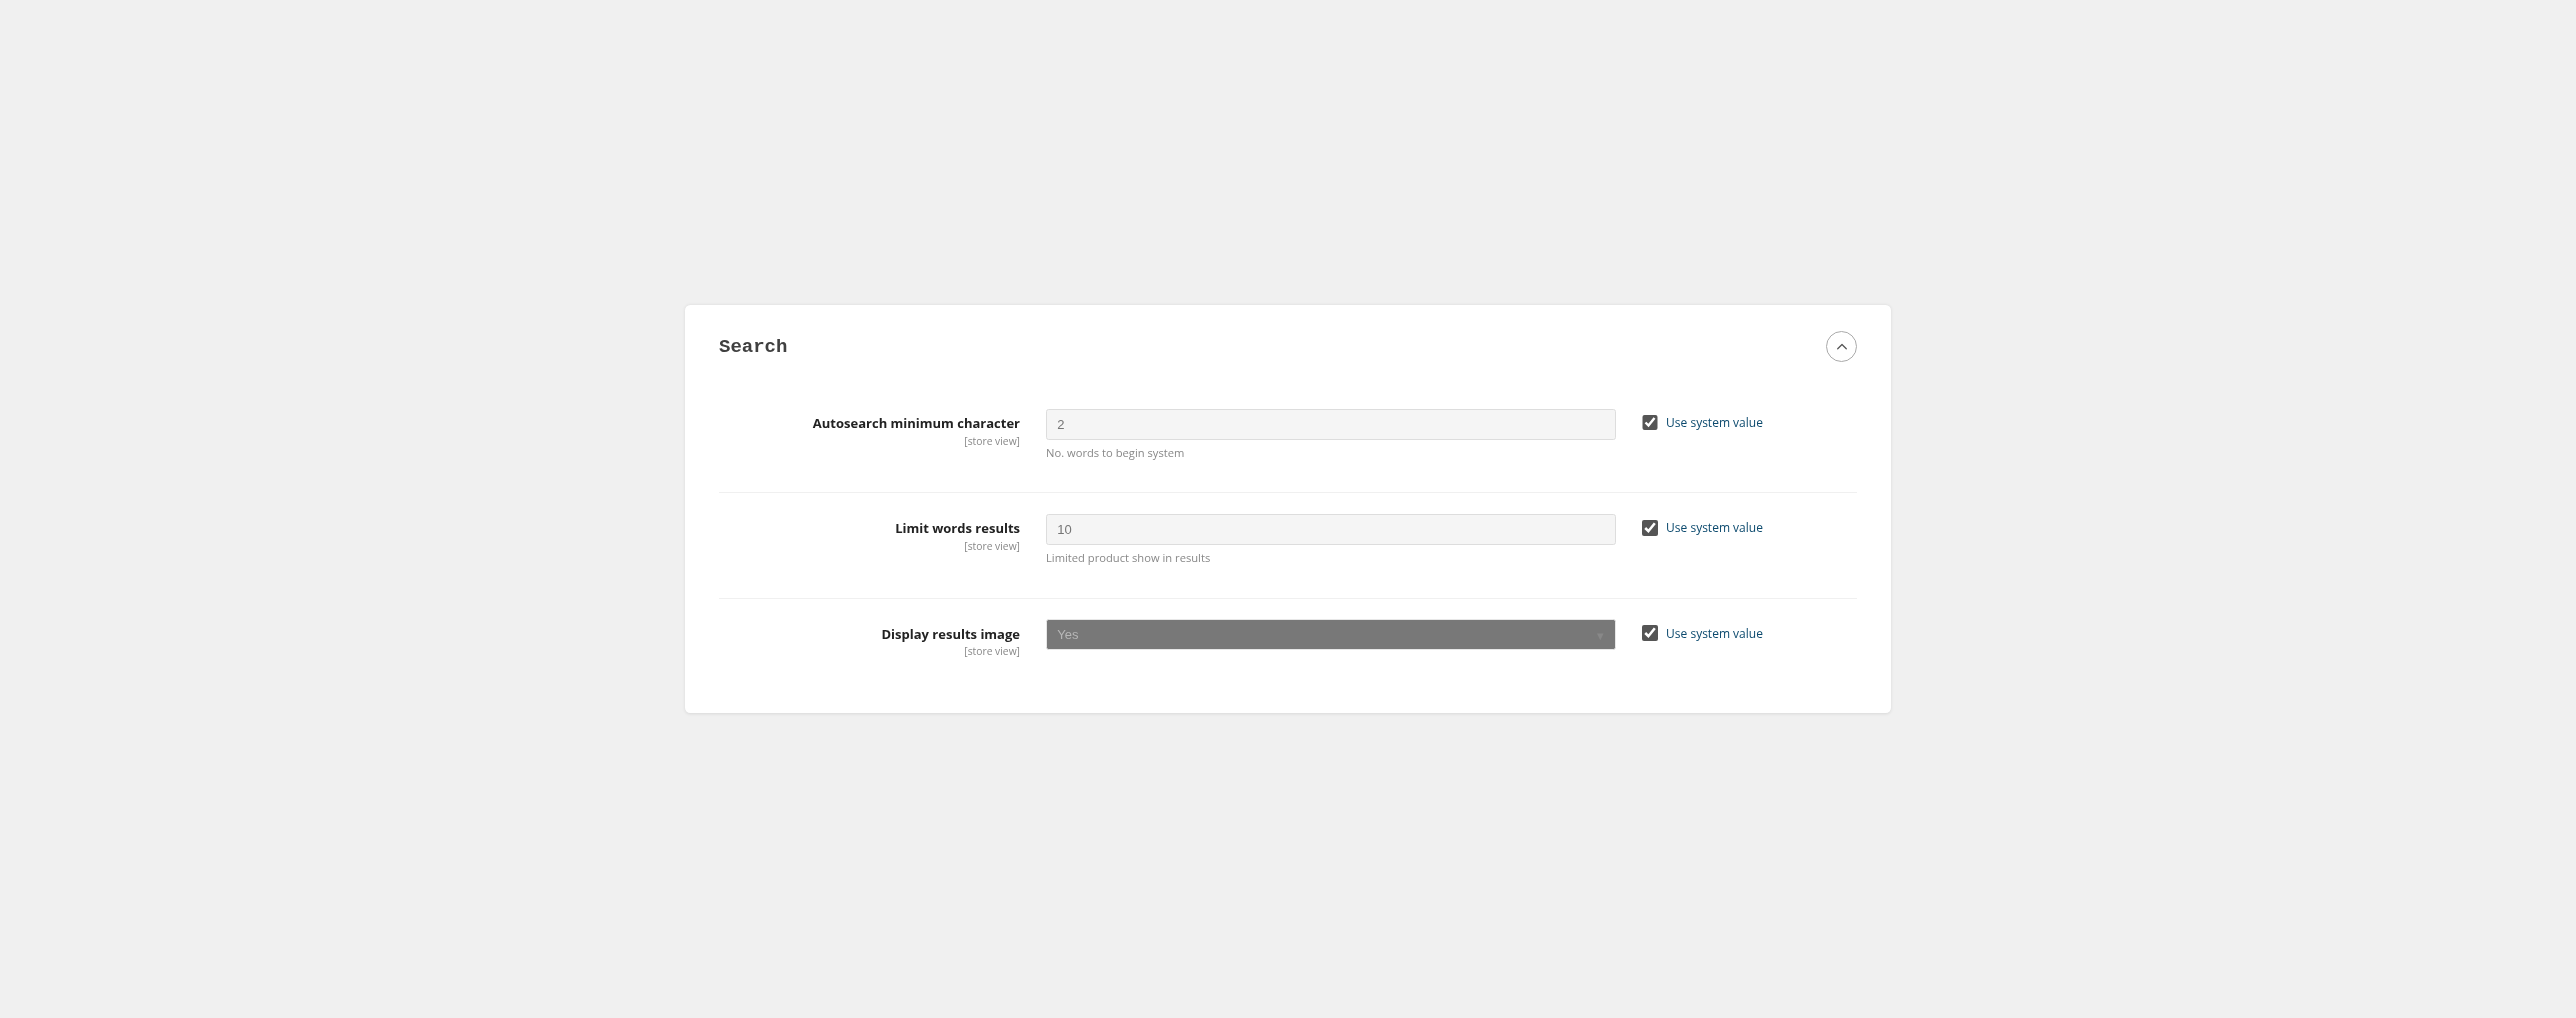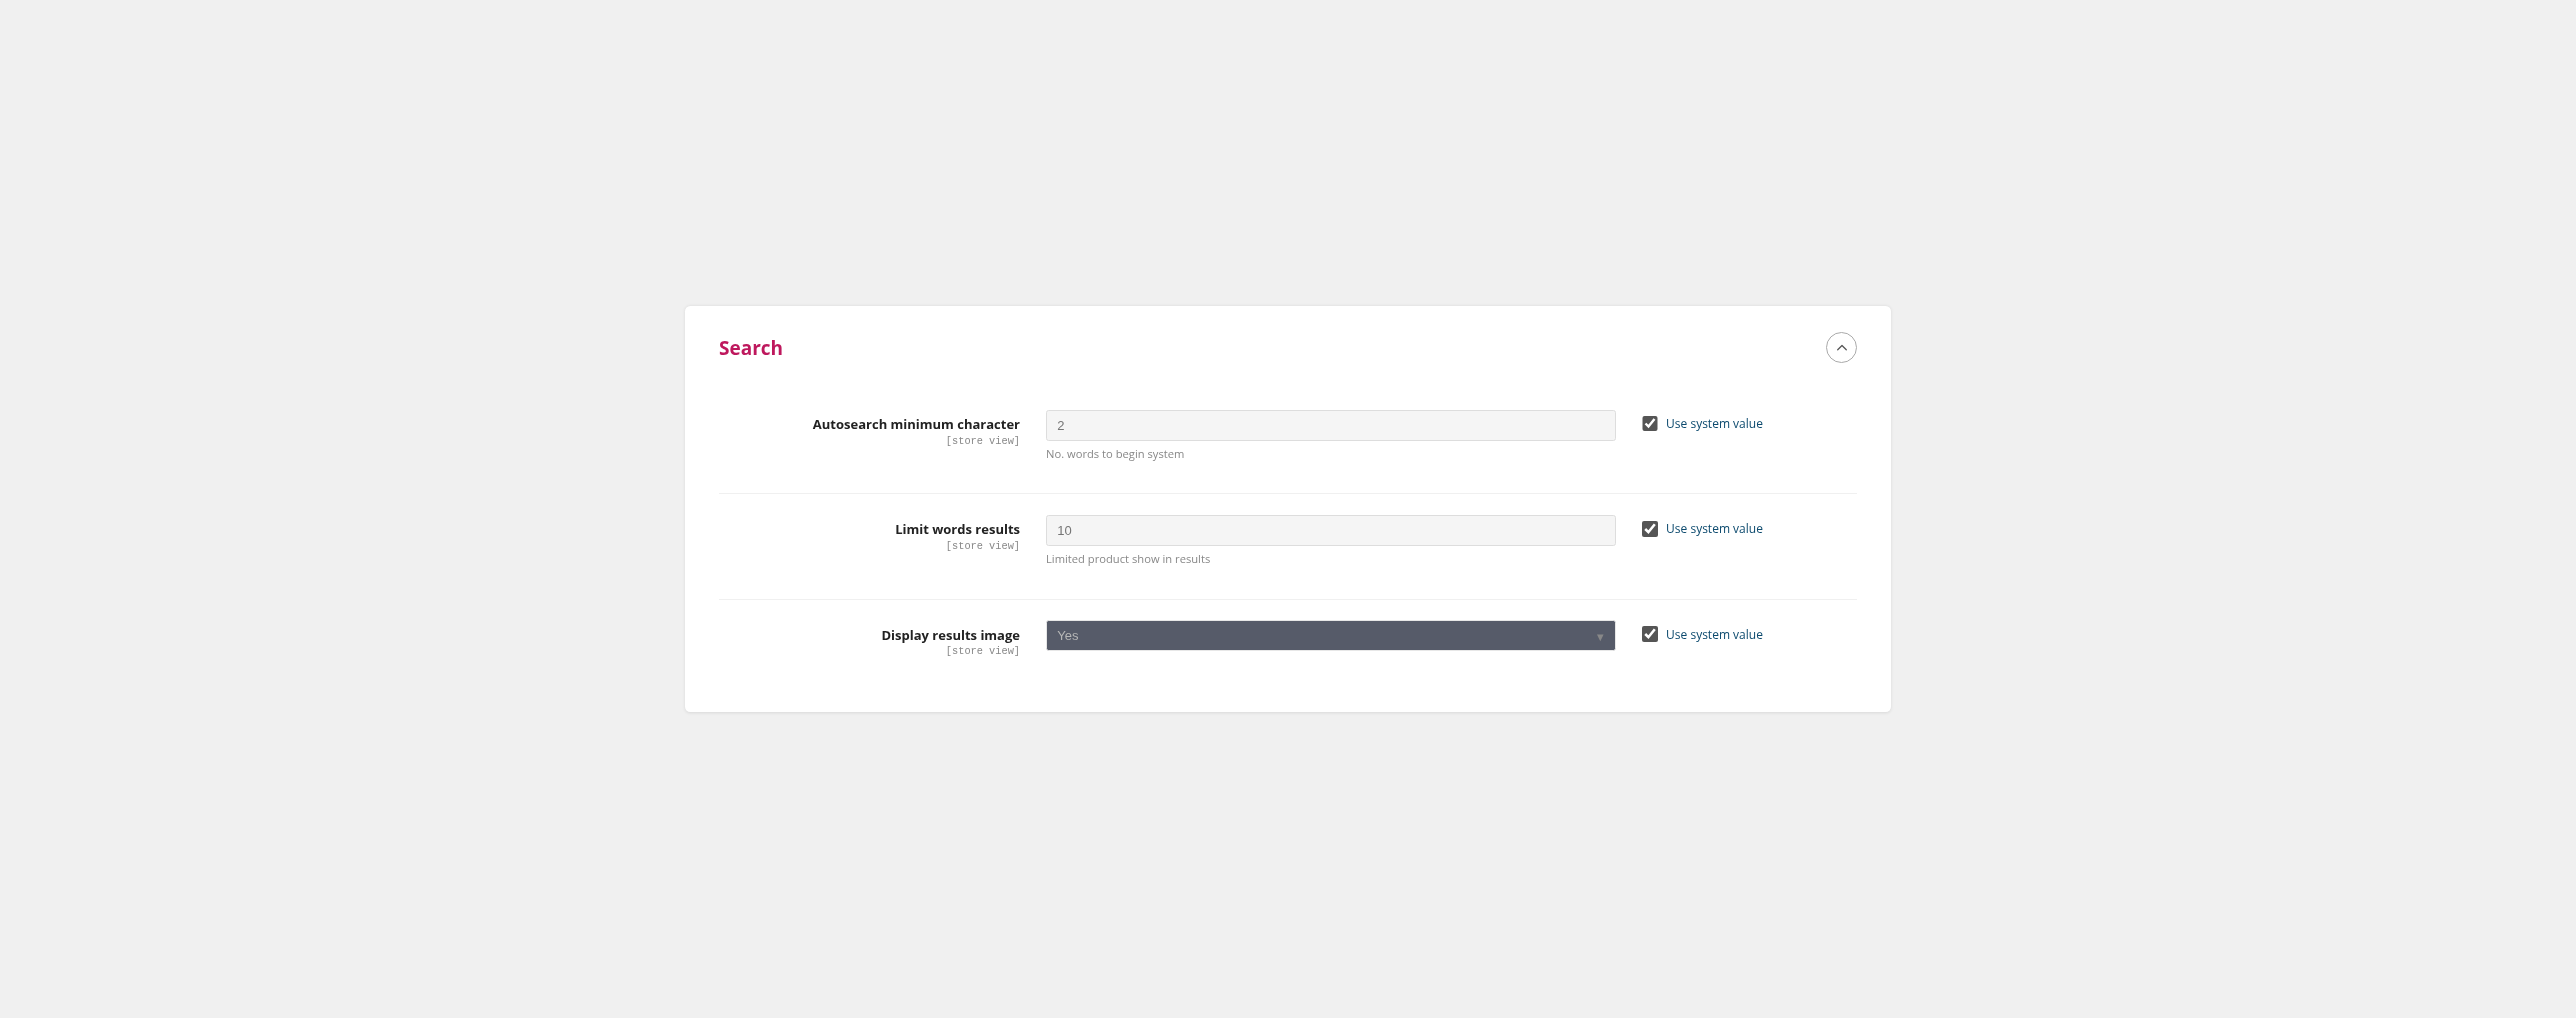--- a/index.html
+++ b/index.html
@@ -30,21 +30,22 @@
     .card-header {
       display: flex;
       align-items: center;
       justify-content: space-between;
       margin-bottom: 26px;
     }
 
     .card-title {
       font-size: 19px;
       font-weight: 700;
-      color: #be185d;
+      color: #404040;
+      font-family: Liberation Mono, monospace;
     }
 
     .collapse-btn {
       width: 31px;
       height: 31px;
       border-radius: 50%;
       border: 1.3px solid #aaa;
       background: transparent;
       cursor: pointer;
       display: flex;
@@ -82,21 +83,20 @@
       font-weight: 700;
       color: #222;
       display: block;
     }
 
     .field-scope {
       font-size: 10.3px;
       color: #888;
       display: block;
       margin-top: 1.7px;
-      font-family: Liberation Mono, monospace;
     }
 
     .field-control {
       display: flex;
       flex-direction: column;
       gap: 5.2px;
     }
 
     .field-input {
       width: 100%;
@@ -122,21 +122,21 @@
     .field-select-wrapper {
       position: relative;
       width: 100%;
     }
 
     .field-select {
       width: 100%;
       padding: 6.9px 31px 6.9px 10.3px;
       border: 0.9px solid #ddd;
       border-radius: 2.6px;
-      background: #0f172a;
+      background: #404040;
       color: #999;
       font-size: 13px;
       appearance: none;
       -webkit-appearance: none;
       outline: none;
       cursor: default;
     }
 
     .select-arrow {
       position: absolute;

